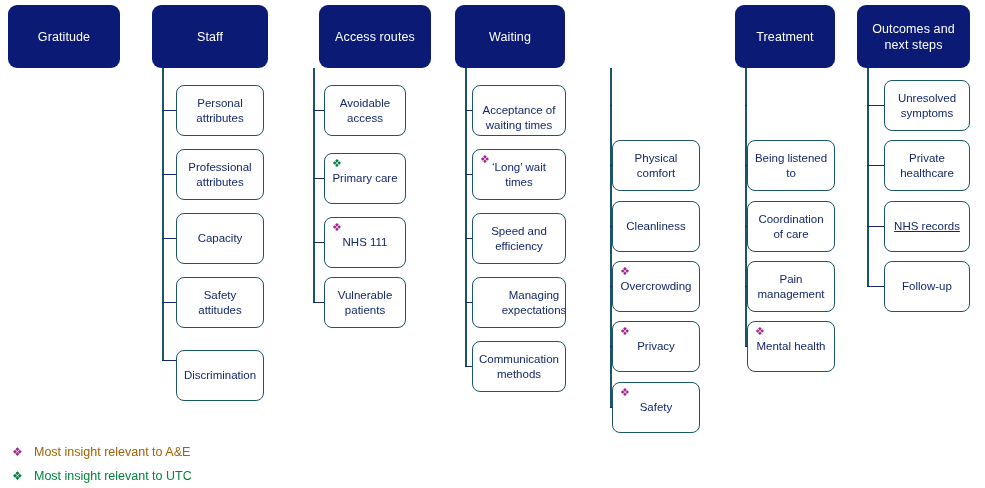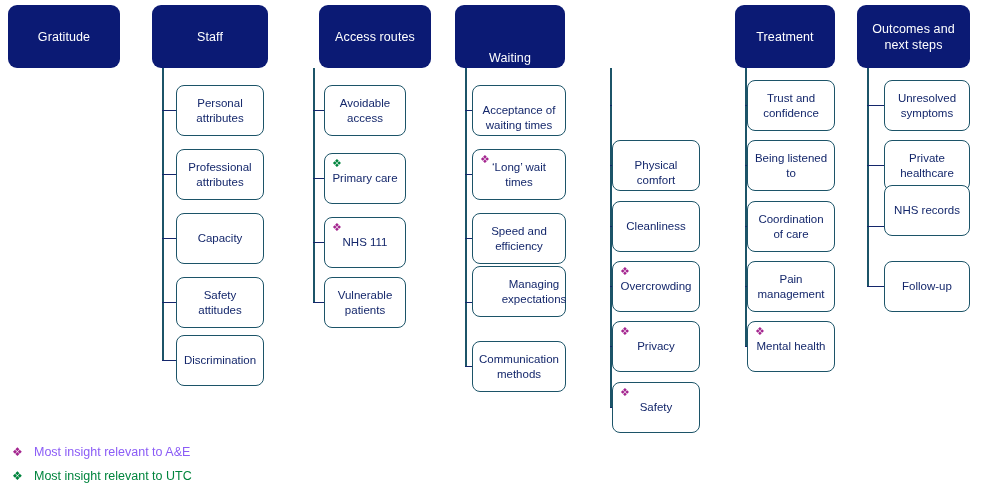--- a/index.html
+++ b/index.html
@@ -64,21 +64,21 @@
     position:absolute;left:12px;top:50%;transform:translateY(-50%);
     font-size:12px;line-height:1;
     font-family:"DejaVu Sans", sans-serif;
   }
   .legend-glyph.ae{color:#a4258f;}
   .legend-glyph.utc{color:#00843d;}
   .legend-text{
     position:absolute;left:34px;top:50%;transform:translateY(-50%);
     font-size:12.5px;
   }
-  .legend-text.ae{color:#8b5cf6;text-align:center;}
+  .legend-text.ae{color:#a16207;text-align:center;}
   .legend-text.utc{color:#00843d;text-align:center;}
 </style>
 </head>
 <body>
 
 <div id="chart">
     <div class="header" style="left: 8px; top: 5px; width: 112px; height: 63px;">
       <span>Gratitude</span>
     </div>
     <div class="header" style="left: 152px; top: 5px; width: 116px; height: 63px;">
@@ -95,21 +95,21 @@
     </div>
     <div class="hline" style="left: 162px; top: 237.7px; width: 14px;"></div>
     <div class="node" style="left: 176px; top: 213px; width: 88px; height: 51px;">
       <span class="lbl">Capacity</span>
     </div>
     <div class="hline" style="left: 162px; top: 301.7px; width: 14px;"></div>
     <div class="node" style="left: 176px; top: 277px; width: 88px; height: 51px;">
       <span class="lbl">Safety attitudes</span>
     </div>
     <div class="hline" style="left: 162px; top: 359.7px; width: 14px;"></div>
-    <div class="node" style="left: 176px; top: 335px; width: 88px; height: 51px; text-align: center;">
+    <div class="node" style="left: 176px; top: 350px; width: 88px; height: 51px; text-align: center;">
       <span class="lbl">Discrimination</span>
     </div>
     <div class="header" style="left: 319px; top: 5px; width: 112px; height: 63px;">
       <span>Access routes</span>
     </div>
     <div class="vline" style="left: 313px; top: 68px; height: 234.5px;"></div>
     <div class="hline" style="left: 313px; top: 109.7px; width: 11px;"></div>
     <div class="node" style="left: 324px; top: 85px; width: 82px; height: 51px;">
       <span class="lbl">Avoidable access</span>
     </div>
@@ -120,49 +120,49 @@
     </div>
     <div class="hline" style="left: 313px; top: 241.7px; width: 11px;"></div>
     <div class="node" style="left: 324px; top: 217px; width: 82px; height: 51px;">
       <span class="marker ae">❖</span>
       <span class="lbl">NHS 111</span>
     </div>
     <div class="hline" style="left: 313px; top: 301.7px; width: 11px;"></div>
     <div class="node" style="left: 324px; top: 277px; width: 82px; height: 51px; justify-content: center;">
       <span class="lbl">Vulnerable patients</span>
     </div>
-    <div class="header" style="left: 455px; top: 5px; width: 110px; height: 63px; align-items: flex-end;">
+    <div class="header" style="left: 455px; top: 5px; width: 110px; height: 63px;">
       <span>Waiting</span>
     </div>
     <div class="vline" style="left: 465px; top: 68px; height: 298.5px;"></div>
     <div class="hline" style="left: 465px; top: 109.7px; width: 7px;"></div>
     <div class="node" style="left: 472px; top: 85px; width: 94px; height: 51px; align-items: flex-end;">
       <span class="lbl">Acceptance of waiting times</span>
     </div>
     <div class="hline" style="left: 465px; top: 173.7px; width: 7px;"></div>
     <div class="node" style="left: 472px; top: 149px; width: 94px; height: 51px;">
       <span class="marker ae">❖</span>
       <span class="lbl">‘Long’ wait times</span>
     </div>
     <div class="hline" style="left: 465px; top: 237.7px; width: 7px;"></div>
     <div class="node" style="left: 472px; top: 213px; width: 94px; height: 51px;">
       <span class="lbl">Speed and efficiency</span>
     </div>
     <div class="hline" style="left: 465px; top: 301.7px; width: 7px;"></div>
-    <div class="node" style="left: 472px; top: 266px; width: 94px; height: 51px; padding-left: 35px;">
+    <div class="node" style="left: 472px; top: 277px; width: 94px; height: 51px; padding-left: 35px;">
       <span class="lbl">Managing expectations</span>
     </div>
     <div class="hline" style="left: 465px; top: 365.7px; width: 7px;"></div>
     <div class="node" style="left: 472px; top: 341px; width: 94px; height: 51px;">
       <span class="lbl">Communication methods</span>
     </div>
     <div class="vline" style="left: 610px; top: 68px; height: 339.5px;"></div>
     <div class="hline" style="left: 610px; top: 104.7px; width: 2px;"></div>
     <div class="hline" style="left: 610px; top: 164.7px; width: 2px;"></div>
-    <div class="node" style="left: 612px; top: 140px; width: 88px; height: 51px; align-items: flex-end;">
+    <div class="node" style="left: 612px; top: 140px; width: 88px; height: 51px;">
       <span class="lbl">Physical comfort</span>
     </div>
     <div class="hline" style="left: 610px; top: 225.7px; width: 2px;"></div>
     <div class="node" style="left: 612px; top: 201px; width: 88px; height: 51px;">
       <span class="lbl">Cleanliness</span>
     </div>
     <div class="hline" style="left: 610px; top: 285.7px; width: 2px;"></div>
     <div class="node" style="left: 612px; top: 261px; width: 88px; height: 51px;">
       <span class="marker ae">❖</span>
       <span class="lbl">Overcrowding</span>
@@ -175,23 +175,20 @@
     <div class="hline" style="left: 610px; top: 406.7px; width: 2px;"></div>
     <div class="node" style="left: 612px; top: 382px; width: 88px; height: 51px;">
       <span class="marker ae">❖</span>
       <span class="lbl">Safety</span>
     </div>
     <div class="header" style="left: 735px; top: 5px; width: 100px; height: 63px;">
       <span>Treatment</span>
     </div>
     <div class="vline" style="left: 745px; top: 68px; height: 278.5px;"></div>
     <div class="hline" style="left: 745px; top: 104.7px; width: 2px;"></div>
-    <div class="node" style="left: 747px; top: 80px; width: 88px; height: 51px;">
-      <span class="lbl">Trust and confidence</span>
-    </div>
     <div class="hline" style="left: 745px; top: 164.7px; width: 2px;"></div>
     <div class="node" style="left: 747px; top: 140px; width: 88px; height: 51px;">
       <span class="lbl">Being listened to</span>
     </div>
     <div class="hline" style="left: 745px; top: 225.7px; width: 2px;"></div>
     <div class="node" style="left: 747px; top: 201px; width: 88px; height: 51px;">
       <span class="lbl">Coordination of care</span>
     </div>
     <div class="hline" style="left: 745px; top: 285.7px; width: 2px;"></div>
     <div class="node" style="left: 747px; top: 261px; width: 88px; height: 51px;">
@@ -208,21 +205,21 @@
     <div class="vline" style="left: 867px; top: 68px; height: 218.5px;"></div>
     <div class="hline" style="left: 867px; top: 104.7px; width: 17px;"></div>
     <div class="node" style="left: 884px; top: 80px; width: 86px; height: 51px;">
       <span class="lbl">Unresolved symptoms</span>
     </div>
     <div class="hline" style="left: 867px; top: 164.7px; width: 17px;"></div>
     <div class="node" style="left: 884px; top: 140px; width: 86px; height: 51px;">
       <span class="lbl">Private healthcare</span>
     </div>
     <div class="hline" style="left: 867px; top: 225.7px; width: 17px;"></div>
-    <div class="node" style="left: 884px; top: 185px; width: 86px; height: 51px;">
+    <div class="node" style="left: 884px; top: 201px; width: 86px; height: 51px; text-decoration: underline;">
       <span class="lbl">NHS records</span>
     </div>
     <div class="hline" style="left: 867px; top: 285.7px; width: 17px;"></div>
     <div class="node" style="left: 884px; top: 261px; width: 86px; height: 51px;">
       <span class="lbl">Follow-up</span>
     </div>
   </div>
 
 <div class="legend">
     <div class="legend-row">

